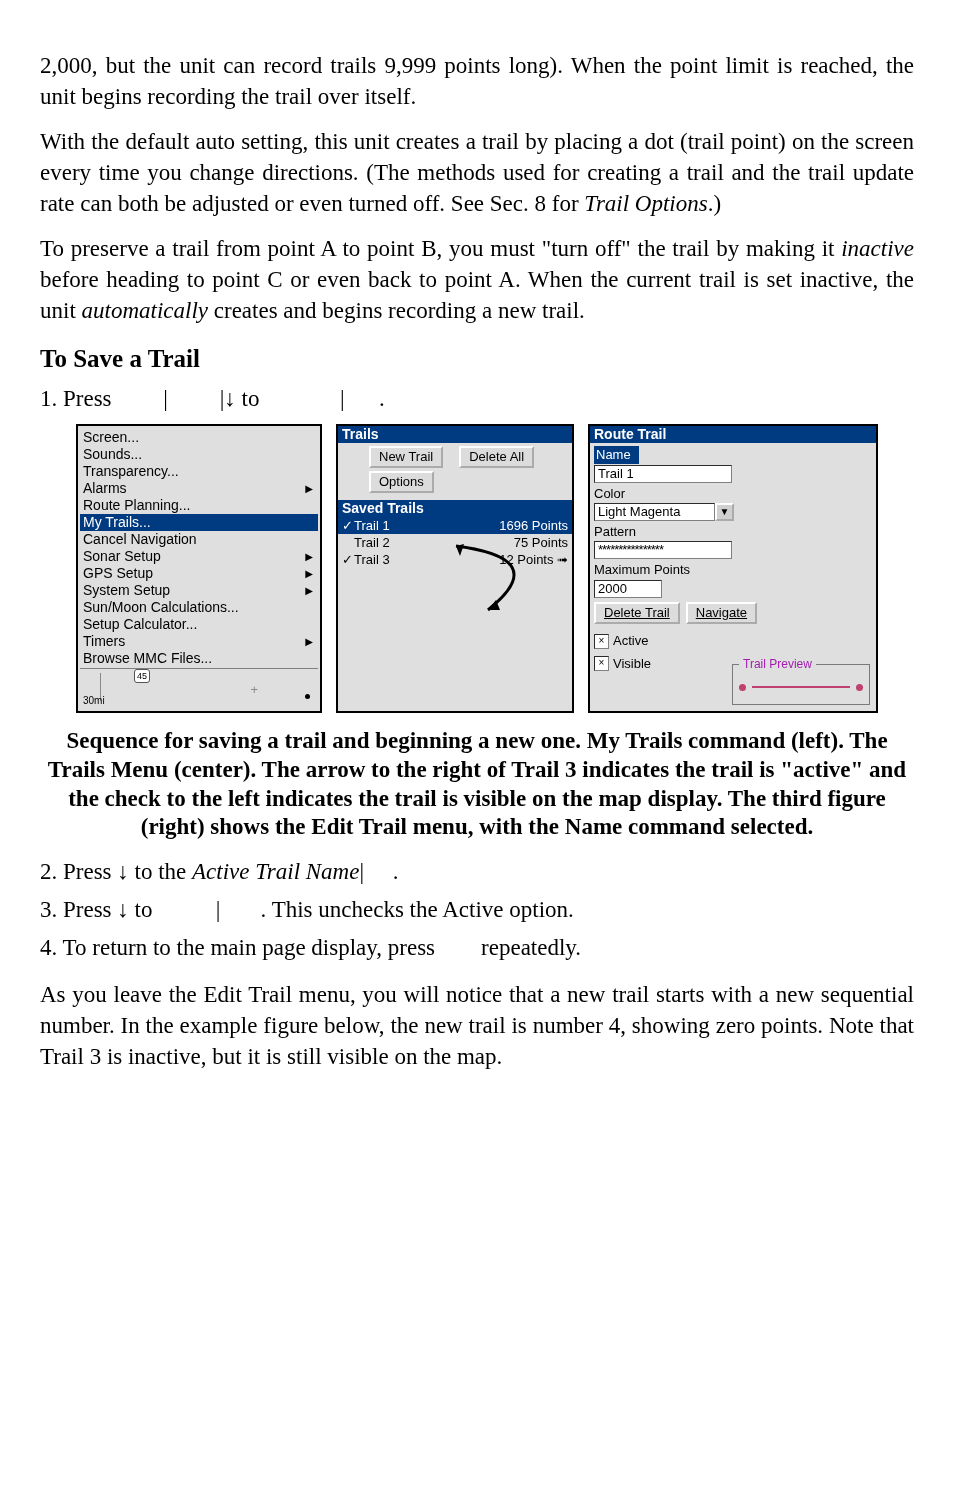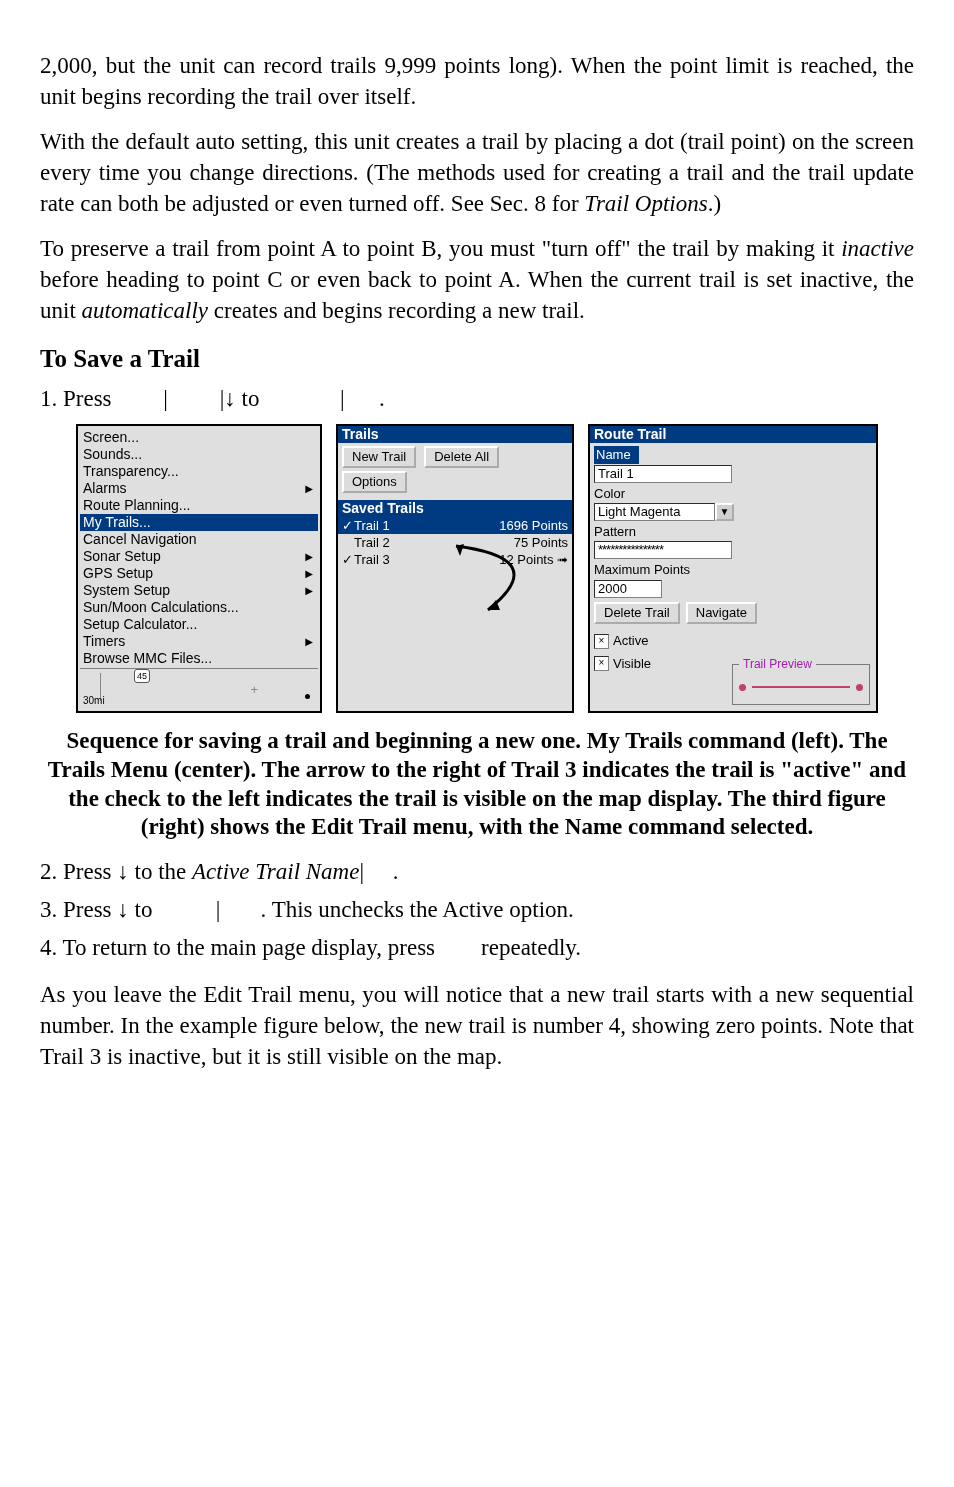--- a/index.html
+++ b/index.html
@@ -130,21 +130,21 @@
     border: 2px outset #fff;
     background: #dcdcdc;
     padding: 1px 8px;
     font-family: Tahoma, Arial, sans-serif;
     font-size: 13px;
     line-height: 16px;
     display: inline-block;
     cursor: pointer;
     text-align: center;
   }
-  .row2 { display:flex; gap:8px; margin-bottom:3px; }
+  .row2 { display:flex; gap:16px; margin-bottom:3px;margin-left:27px; }
   .trail-row {
     display: flex;
     justify-content: space-between;
     padding: 0 4px;
     line-height: 17px;
     font-size: 13px;
   }
   .trail-row.selected {
     background: #003a80;
     color: #fff;
@@ -198,21 +198,21 @@
   }
   .chk .box {
     width: 13px; height: 13px;
     border: 1px inset #808080;
     background: #fff;
     font-size: 10px;
     line-height: 11px;
     text-align: center;
     color: #000;
   }
-  .w3 .btnrow { display:flex; gap:6px; margin-top:4px; }
+  .w3 .btnrow { display:flex; gap:6px; margin-top:4px;text-decoration:underline; }
   .w3 fieldset.preview {
     border: 1px solid #7a7a7a;
     margin: 4px 0 0 0;
     padding: 6px 6px 8px 6px;
     position: relative;
   }
   .w3 fieldset.preview legend {
     font-size: 12px;
     padding: 0 4px;
     color: #a21caf;

